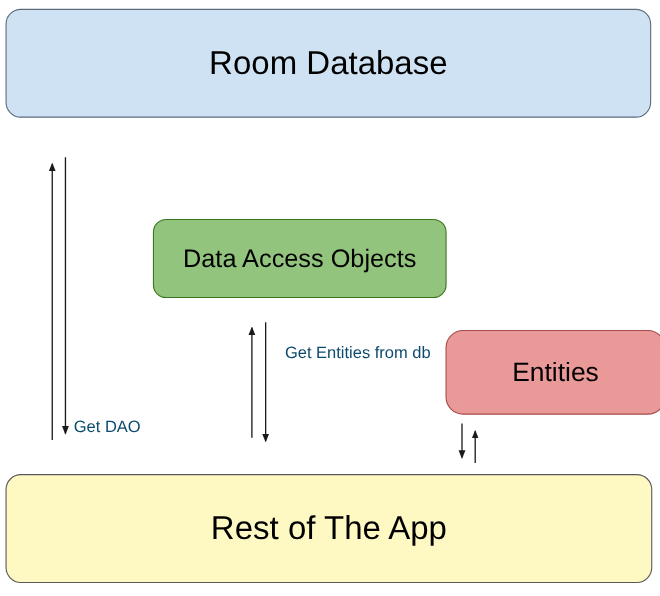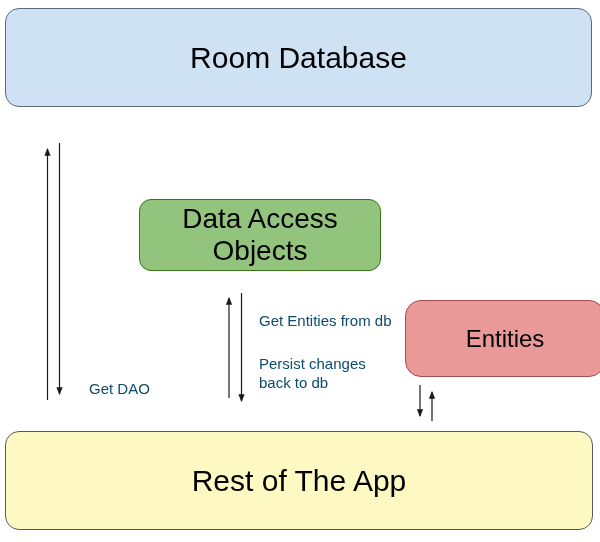--- a/index.html
+++ b/index.html
@@ -45,24 +45,24 @@
     left: 5px;
     top: 8px;
     width: 587px;
     height: 99px;
     border-radius: 14px;
     font-size: 30px;
   }
   .node-dao {
     left: 139px;
     top: 199px;
-    width: 242px;
+    width: 267px;
     height: 72px;
     border-radius: 12px;
-    font-size: 28px;
+    font-size: 23px;
   }
   .node-entities {
     left: 405px;
     top: 300px;
     width: 200px;
     height: 77px;
     border-radius: 16px;
     font-size: 24px;
   }
   .node-rest {
@@ -73,21 +73,21 @@
     border-radius: 14px;
     font-size: 30px;
   }
   .edge-label {
     position: absolute;
     color: #0c4a6e;
     font-size: 15px;
     line-height: 19px;
     white-space: nowrap;
   }
-  .edge-label-get-dao      { left: 89px;  top: 379px; }
+  .edge-label-get-dao      { left: 67px;  top: 379px; }
   .edge-label-get-entities { left: 259px; top: 311px; }
   .edge-label-persist      { left: 259px; top: 354px; white-space: normal; width: 118px; }
   .edge-label-get-set      { left: 444px; top: 397px; }
 </style>
 </head>
 <body>
 
 <div class="canvas">
 
   <svg class="arrow-layer" viewBox="0 0 600 542" xmlns="http://www.w3.org/2000/svg">
@@ -120,16 +120,15 @@
   </div>
 
   <div class="node node-rest" style="background-color: #fef9c3; border-color: rgb(89, 89, 89);">
     <span>Rest of The App</span>
   </div>
 
   <div class="edge-label edge-label-get-dao">Get DAO</div>
 
   <div class="edge-label edge-label-get-entities">Get Entities from db</div>
 
-  <div class="edge-label edge-label-persist">Persist changes back to db</div>
 
 
 </div>
 
 </body></html>

